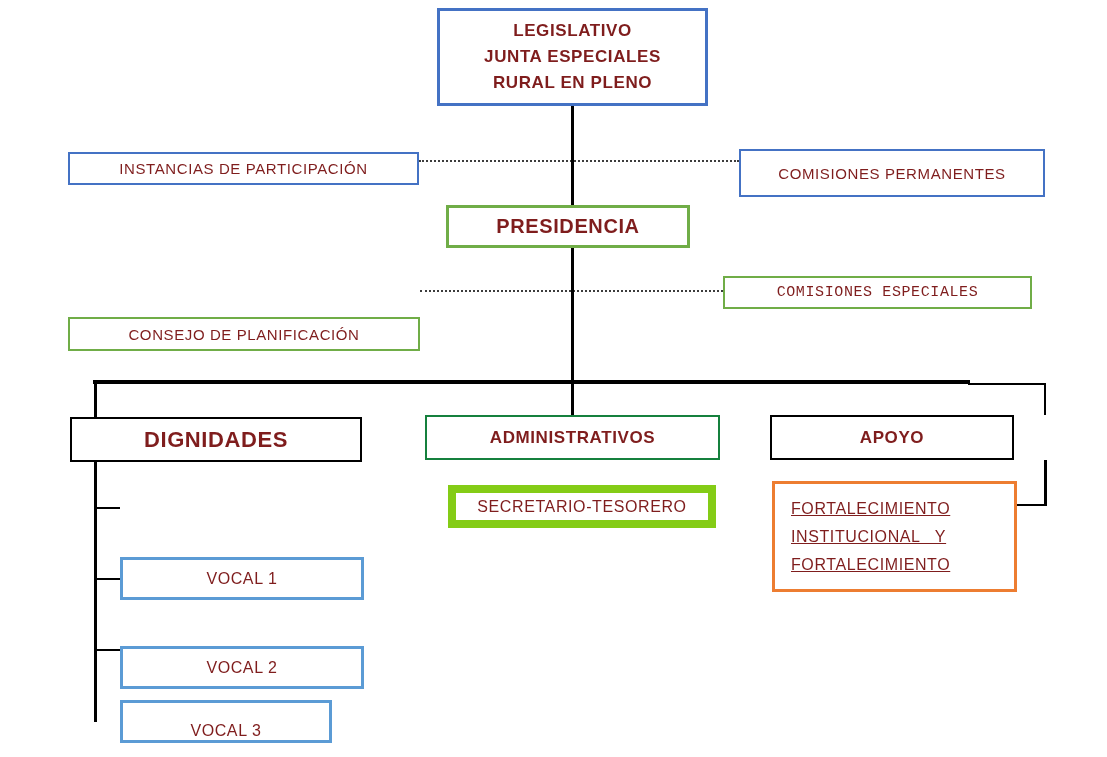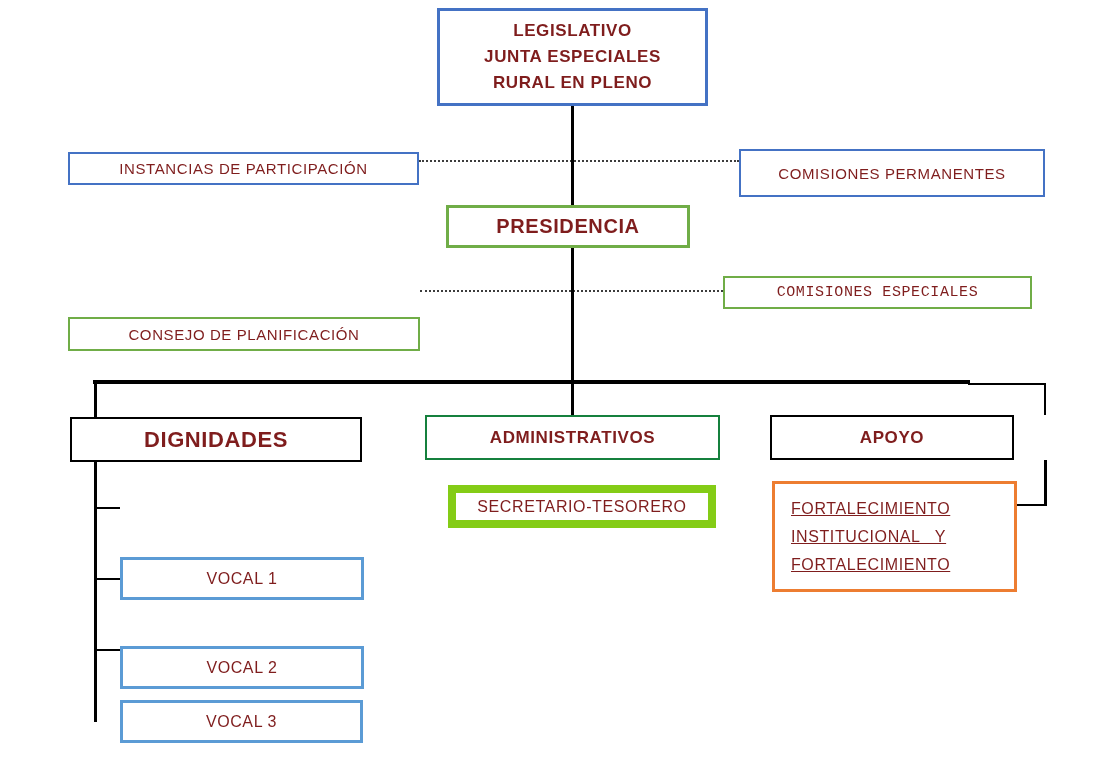--- a/index.html
+++ b/index.html
@@ -48,21 +48,21 @@
   .n-com-perm       { left:739px; top:149px; width:306px; height:48px;  border:2px solid #4472C4; font-size:15px; }
   .n-presidencia    { left:446px; top:205px; width:244px; height:43px;  border:3px solid #70AD47; font-size:20px; }
   .n-consejo        { left:68px;  top:276px; width:352px; height:34px;  border:2px solid #70AD47; font-size:15px;margin-top:41px; }
   .n-com-esp        { left:723px; top:276px; width:309px; height:33px;  border:2px solid #70AD47; font-size:15px;font-family:Liberation Mono, monospace; }
   .n-dignidades     { left:70px;  top:417px; width:292px; height:45px;  border:2px solid #000000; font-size:22px; }
   .n-administrativos{ left:425px; top:415px; width:295px; height:45px;  border:2px solid #15803d; font-size:17px; }
   .n-apoyo          { left:770px; top:415px; width:244px; height:45px;  border:2px solid #000000; font-size:17px; }
   .n-vice           { left:120px; top:486px; width:244px; height:43px;  border:3px solid #5B9BD5; font-size:16px; }
   .n-vocal1         { left:120px; top:557px; width:244px; height:43px;  border:3px solid #5B9BD5; font-size:16px; }
   .n-vocal2         { left:120px; top:646px; width:244px; height:43px;  border:3px solid #5B9BD5; font-size:16px; }
-  .n-vocal3         { left:120px; top:700px; width:243px; height:43px;  border:3px solid #5B9BD5; font-size:16px; }
+  .n-vocal3         { left:120px; top:700px; width:212px; height:43px;  border:3px solid #5B9BD5; font-size:16px;align-items:flex-end; }
   .n-secretario     { left:448px; top:485px; width:268px; height:43px;  border:8px solid #84cc16; font-size:16px; }
   .n-fortalecimiento{ left:772px; top:481px; width:245px; height:111px; border:3px solid #ED7D31; font-size:16px;
                       line-height:28px; flex-direction:column; align-items:flex-start; padding-left:16px; text-align:left;text-decoration:underline; }
   .n-fortalecimiento span { white-space: pre; }
 
   
   .l-top-v        { left:571px;  top:106px; width:3px;  height:99px; }
   .l-mid-v        { left:571px;  top:248px; width:3px;  height:167px; }
   .d-row1         { left:419px;  top:160px; width:320px; }
   .d-row2         { left:420px;  top:290px; width:303px; }

